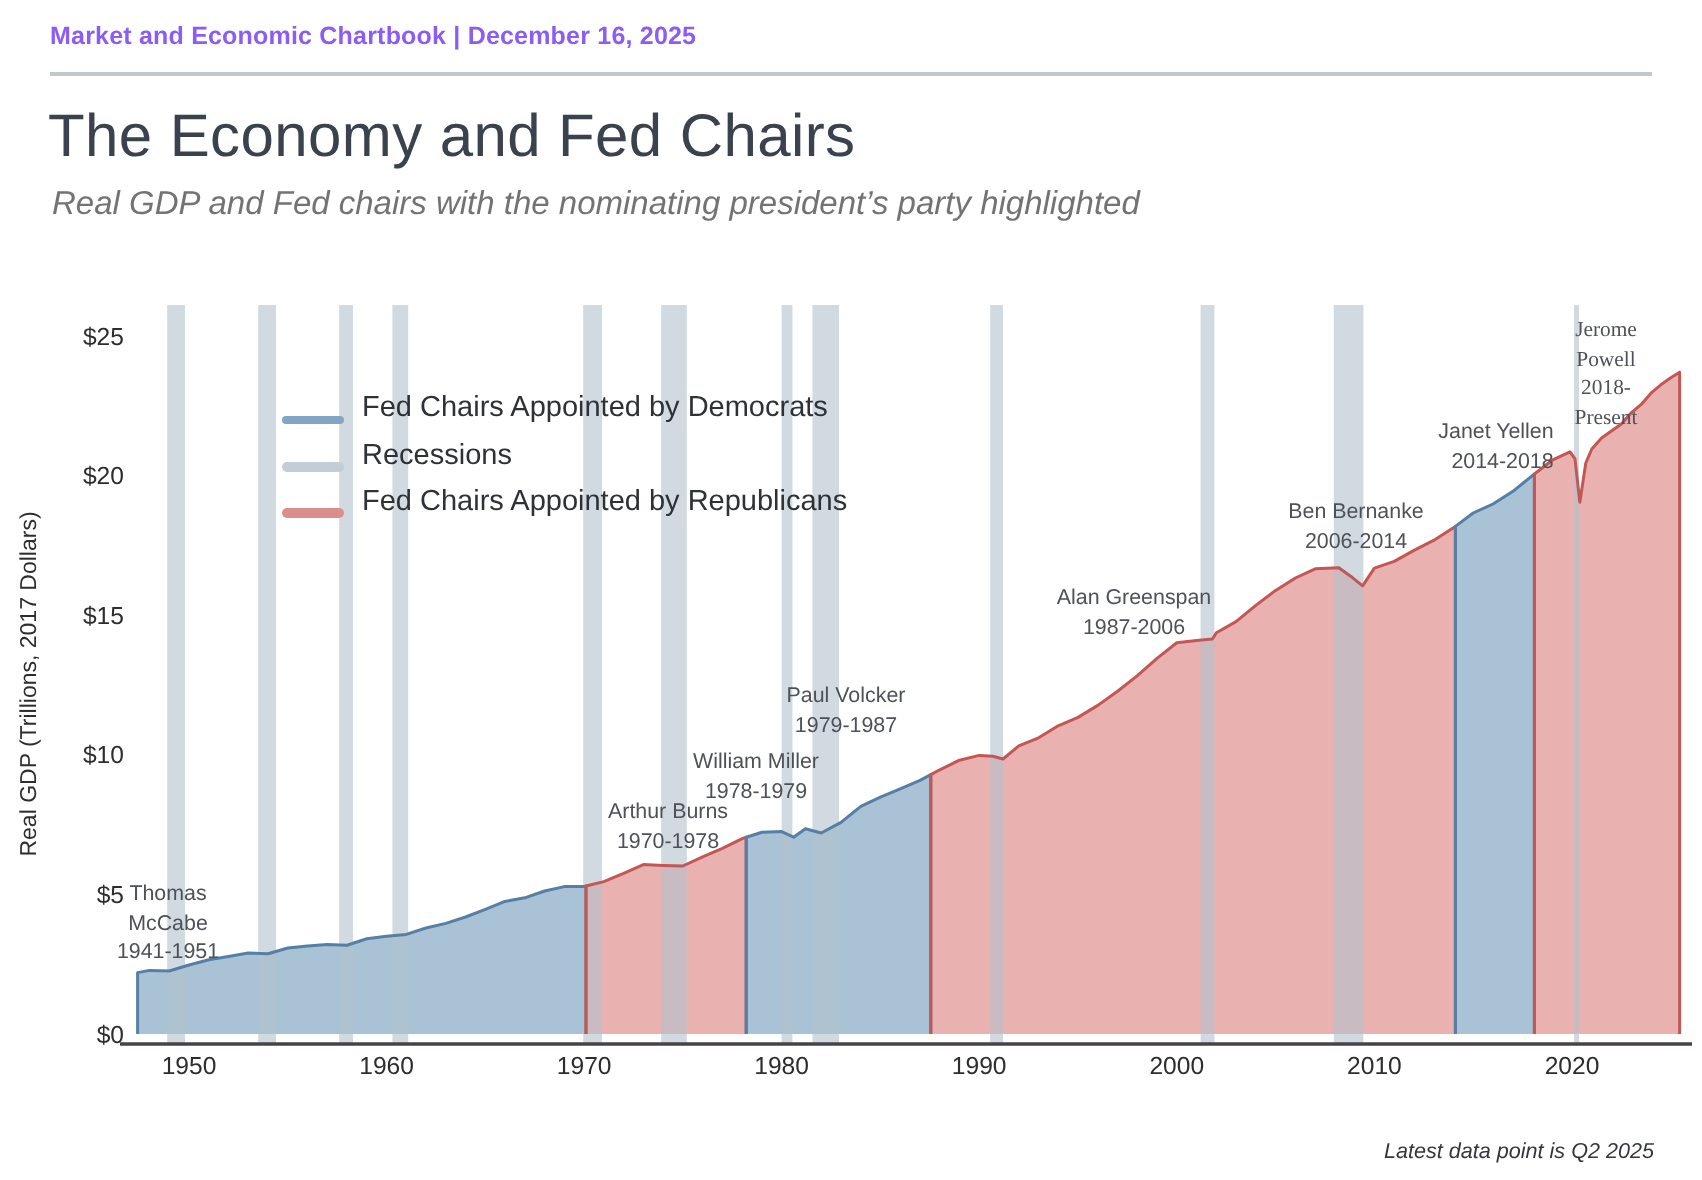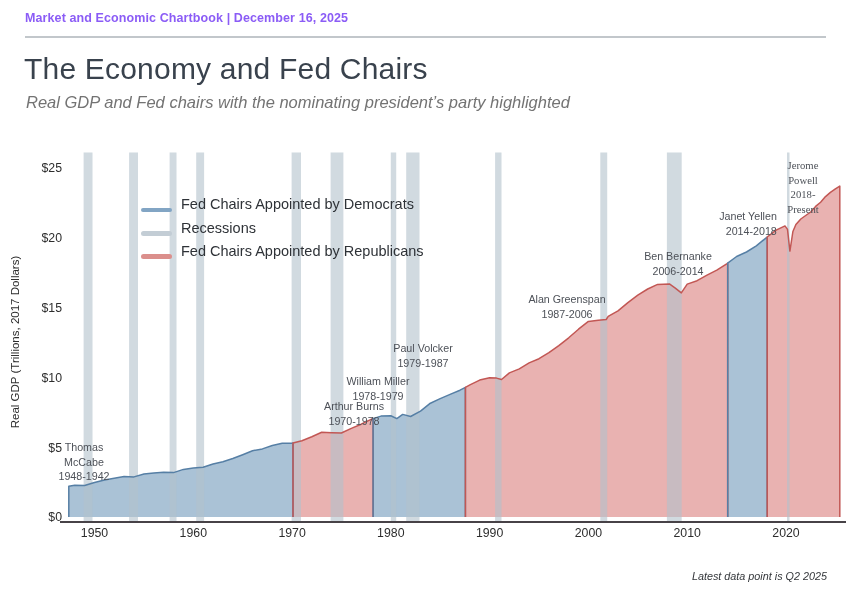--- a/index.html
+++ b/index.html
@@ -92,22 +92,22 @@
           <span class="legend-label">Recessions</span>
         </div>
         <div class="legend-row">
           <span class="legend-swatch" style="background: rgb(219, 143, 140);"></span>
           <span class="legend-label">Fed Chairs Appointed by Republicans</span>
         </div>
       </div>
     <div id="annotations">
         <div class="anno" style="left: 84px; top: 440px;">Thomas
 McCabe
-1948-1942</div>
-        <div class="anno" style="left: 334px; top: 399px; margin-left: 20px;">Arthur Burns
+1941-1951</div>
+        <div class="anno" style="left: 334px; top: 399px;">Arthur Burns
 1970-1978</div>
         <div class="anno" style="left: 378px; top: 374px;">William Miller
 1978-1979</div>
         <div class="anno" style="left: 423px; top: 341px; text-align: center;">Paul Volcker
 1979-1987</div>
         <div class="anno" style="left: 567px; top: 292px;">Alan Greenspan
 1987-2006</div>
         <div class="anno" style="left: 678px; top: 249px;">Ben Bernanke
 2006-2014</div>
         <div class="anno" style="left: 748px; top: 209px; text-align: right;">Janet Yellen

